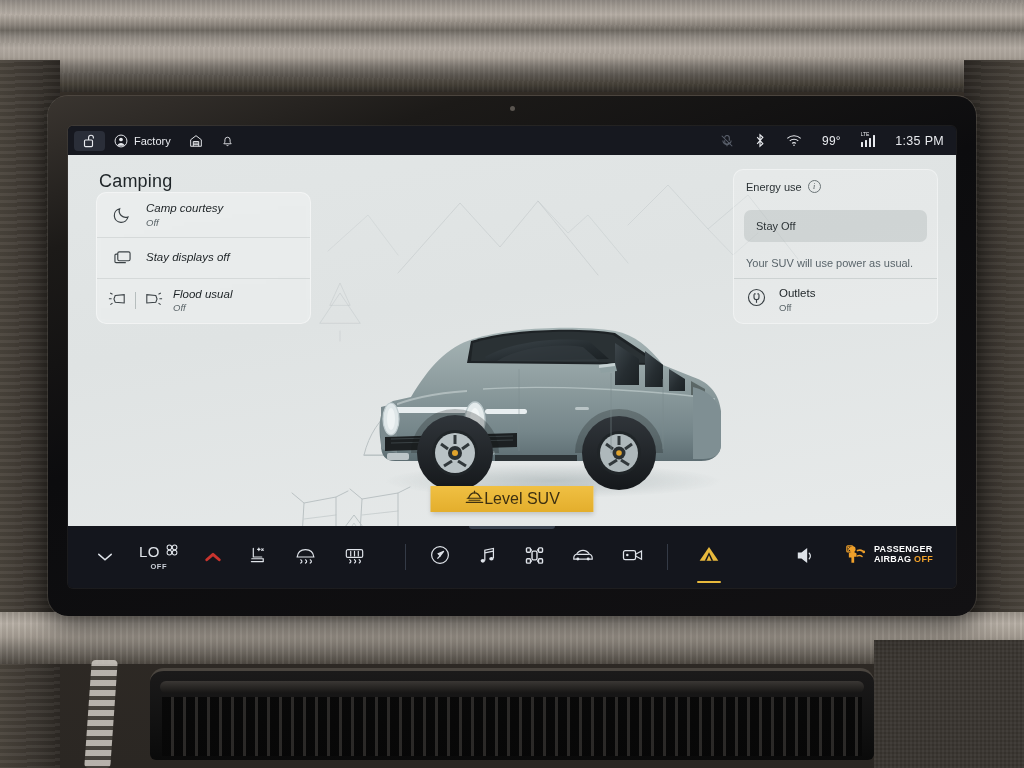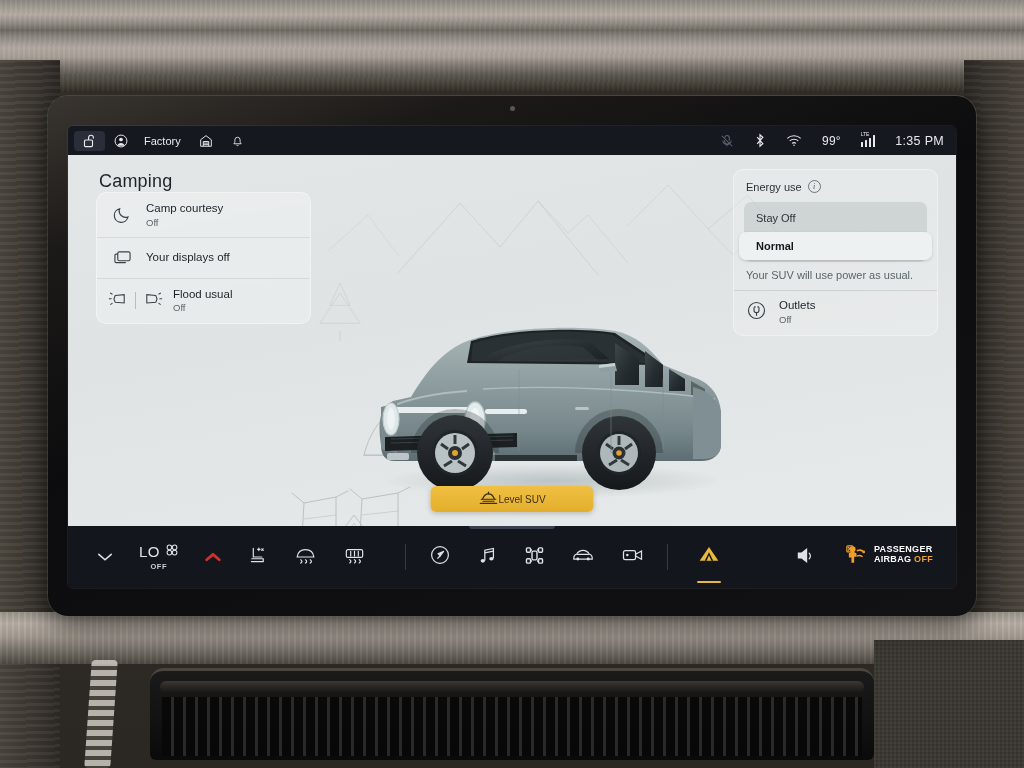--- a/index.html
+++ b/index.html
@@ -121,21 +121,21 @@
     height:29px; flex:0 0 29px;
     background:#16181f;
     display:flex; align-items:center;
     padding:0 12px 0 6px;
     color:#e8eaee;
     font-size:11px;
   }
   .sb-left{ display:flex; align-items:center; gap:0; }
   .sb-right{ margin-left:auto; display:flex; align-items:center; gap:20px; }
   .sb-btn{
-    display:flex; align-items:center; gap:16px;
+    display:flex; align-items:center; gap:6px;
     padding:3px 9px; border-radius:4px;
     color:#e8eaee;
   }
   .sb-btn.hl{ background:#2a2e38; }
   .sb-icon{ display:inline-flex; align-items:center; justify-content:center; }
   .sb-icon svg{ display:block; }
   .sb-temp{ font-size:12px; letter-spacing:.2px; }
   .sb-time{ font-size:12.5px; letter-spacing:.3px; }
   .lte-wrap{ position:relative; display:flex; align-items:flex-end; gap:1.5px; height:13px;}
   .lte-label{
@@ -164,20 +164,21 @@
   }
   #page-title{
     font-size:18px; color:#1d2326; font-weight:400;
     letter-spacing:.2px; padding-left:3px;
   }
   .card{
     background:rgba(255,255,255,.30);
     border-radius:10px;
     border:1px solid rgba(255,255,255,.42);
     backdrop-filter:blur(2px);
+    font-style:italic;
   }
   .row{
     display:flex; align-items:center;
     padding:9px 10px;
     min-height:41px;
     border-bottom:1px solid rgba(140,150,150,.22);
   }
   .row:last-child{ border-bottom:none; }
   .row-ico{
     width:30px; flex:0 0 30px; display:flex; align-items:center; justify-content:center;
@@ -202,55 +203,55 @@
     padding:0 12px 9px 12px;
     font-size:11px; color:#2b3235;
   }
   .info-dot{
     width:13px; height:13px; border-radius:50%;
     border:1px solid #6a7376; color:#4c5559;
     font-size:8px; display:flex; align-items:center; justify-content:center;
     font-style:italic; font-family:"Liberation Serif", serif;
   }
   .segmented{
-    margin:0 10px; background:rgba(170,180,180,.38);
+    margin:8px 10px; background:rgba(170,180,180,.38);
     border-radius:7px; position:relative; padding:2px 0;
   }
   .seg{
     height:28px; display:flex; align-items:center;
     padding-left:12px; font-size:11px; color:#2d3437;
     position:relative; z-index:1;
   }
   .seg.active{
     background:#eef1f1; border-radius:7px;
     margin:0 -5px; padding-left:17px;
     font-weight:bold; color:#14191b;
     box-shadow:0 1px 3px rgba(0,0,0,.16);
   }
   .rp-help{
     padding:7px 12px 9px 12px;
     font-size:11px; color:#59646a;
     border-bottom:1px solid rgba(140,150,150,.28);
   }
   .rp-row{
-    display:flex; align-items:center; padding:8px 12px 10px 12px;
+    display:flex; align-items:flex-start; padding:8px 12px 10px 12px;
   }
   .rp-ico{ width:26px; flex:0 0 26px; color:#3a4145; }
   .rp-txt{ margin-left:7px; line-height:1.2; }
   .rp-label{ font-size:11.5px; color:#1d2326; }
   .rp-sub{ font-size:9.5px; color:#5a6468; margin-top:1px; }
 
   
   #level-btn{
     position:absolute; left:50%; transform:translateX(-50%);
     bottom:14px; width:163px; height:26px;
     background:linear-gradient(180deg,#f0c043,#e3ae2c);
-    border-radius:6px;
+    border-radius:0;
     display:flex; align-items:center; justify-content:center; 
-    color:#3d3012; font-size:10px;
+    color:#3d3012; font-size:16px;
     box-shadow:0 2px 5px rgba(0,0,0,.18);
   }
 
   
   #taskbar{
     flex:0 0 62px; height:62px;
     background:#14161d;
     display:flex; align-items:center;
     padding:0 16px;
     color:#dfe3e9;
@@ -546,21 +547,21 @@
         </div>
 
         <div class="row">
           <span class="row-ico">
             <svg width="19" height="17" viewBox="0 0 20 18" fill="none" stroke="#3a4145" stroke-width="1.2">
               <rect x="5" y="3" width="13" height="9.4" rx="1.6"></rect>
               <path d="M5 5.4H3.2A1.2 1.2 0 0 0 2 6.6v6.6a1.2 1.2 0 0 0 1.2 1.2h10.3"></path>
             </svg>
           </span>
           <span class="row-txt">
-            <span class="row-label" style="display:block">Your displays off</span>
+            <span class="row-label" style="display:block">Stay displays off</span>
           </span>
         </div>
 
         <div class="row">
           <span class="row-ico dual" style="display:flex;align-items:center">
             <span>
               <svg width="20" height="18" viewBox="0 0 22 20" fill="none" stroke="#3a4145" stroke-width="1.2">
                 <path d="M9 6.2 L19 5.2 L19 14.4 L9 13.6 L7.6 10 Z"></path>
                 <path d="M6 4.6 L3.4 3.4M5 9.8 L2 9.8M6 14.6 L3.6 16.2"></path>
               </svg>
@@ -583,21 +584,20 @@
     </div>
 
     <div id="rightpanel">
       <div class="rp-head">
         <span>Energy use</span>
         <span class="info-dot">i</span>
       </div>
 
       <div class="segmented">
         <div class="seg">Stay Off</div>
-        <div class="seg active">Normal</div>
       </div>
 
       <div class="rp-help">Your SUV will use power as usual.</div>
 
       <div class="rp-row">
         <span class="rp-ico">
           <svg width="21" height="21" viewBox="0 0 22 22" fill="none" stroke="#3a4145" stroke-width="1.2">
             <circle cx="11" cy="11" r="8.4"></circle>
             <path d="M8.4 7.6v3.1a2.6 2.6 0 0 0 5.2 0V7.6"></path>
             <path d="M11 13.3v3.3"></path>

